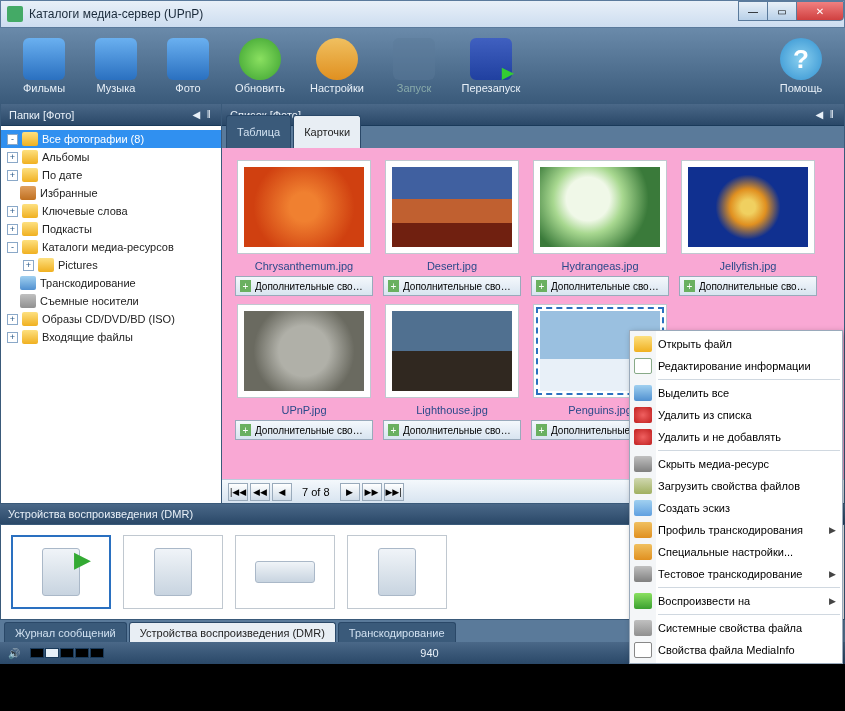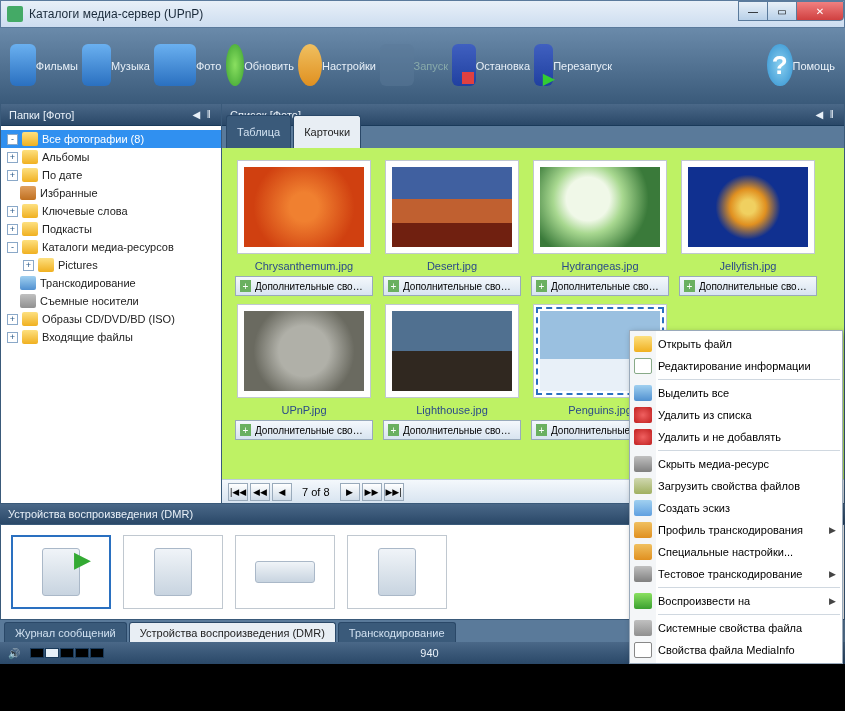--- a/index.html
+++ b/index.html
@@ -8,21 +8,21 @@
 
 .titlebar { height: 28px; background: linear-gradient(#e8f0f8,#cdddf0); display: flex; align-items: center; padding: 0 6px; border: 1px solid #5a7a9c; position: relative; }
 .titlebar .icon { width: 16px; height: 16px; background: #4a6; border-radius: 2px; margin-right: 6px; }
 .titlebar .title { font-size: 12px; color: #1a2a3a; }
 .titlebar .winbtns { position: absolute; right: 0; top: 0; display: flex; }
 .titlebar .winbtn { width: 30px; height: 20px; border: 1px solid #5a7a9c; background: linear-gradient(#e8f0f8,#b8d0e8); display: flex; align-items: center; justify-content: center; font-size: 10px; margin-left: -1px; }
 .titlebar .winbtn.close { width: 48px; background: linear-gradient(#f08080,#d04040); color: #fff; border-radius: 0 0 4px 0; }
 
 
 .toolbar { height: 76px; background: linear-gradient(#6a8aaa,#3a5a7a); display: flex; align-items: center; padding: 6px 10px; gap: 4px; }
-.toolitem { display: flex; flex-direction: row; align-items: center; width: 68px; cursor: pointer; padding: 4px 0; border-radius: 4px; }
+.toolitem { display: flex; flex-direction: column; align-items: center; width: 68px; cursor: pointer; padding: 4px 0; border-radius: 4px; justify-content: center; }
 .toolitem.wide { width: 78px; }
 .toolitem .ticon { width: 42px; height: 42px; border-radius: 6px; margin-bottom: 2px; position: relative; }
 .toolitem .tlabel { font-size: 11px; color: #e8f0f8; white-space: nowrap; }
 .toolitem.disabled .tlabel { color: #8aa; }
 .toolitem.disabled .ticon { opacity: .45; }
 .ticon.films { background: linear-gradient(#6ab0f0,#2a70c0); }
 .ticon.music { background: linear-gradient(#6ab0f0,#2a70c0); }
 .ticon.photo { background: linear-gradient(#6ab0f0,#2a70c0); }
 .ticon.refresh { background: radial-gradient(#8ae060,#3aa030); border-radius: 50%; }
 .ticon.settings { background: linear-gradient(#f0c060,#e09020); border-radius: 50%; }
@@ -57,21 +57,21 @@
 .fo-s { background: linear-gradient(#e0a060,#c07020); border-radius:50%; }
 .fo-d { background: linear-gradient(#c0c0c0,#909090); border-radius:50%; }
 .tree .indent { display:inline-block; }
 
 
 .tabbar { height: 22px; background: #5a7a9a; display: flex; align-items: flex-end; padding-left: 4px; gap: 2px; }
 .tab { height: 20px; padding: 16px 10px; font-size: 11px; background: #3a5a7a; color: #d0e0f0; border: 1px solid #2a4868; border-bottom: none; border-radius: 3px 3px 0 0; display: flex; align-items: center; cursor: pointer; }
 .tab.active { background: #e8eef4; color: #222; }
 
 
-.thumbwrap { flex:1; overflow:hidden; padding: 12px; display: flex; flex-wrap: wrap; gap: 8px; align-content: flex-start; background:#bef264;}
+.thumbwrap { flex:1; overflow:hidden; padding: 12px; display: flex; flex-wrap: wrap; gap: 8px; align-content: flex-start; background:#f9a8d4;}
 .card { width: 140px; display: flex; flex-direction: column; align-items: center; }
 .card.sel .thumbimg { outline: 2px dashed #2a70c0; outline-offset: 2px; }
 .thumbframe { background:#fff; border:1px solid #c0c8d0; padding:6px; }
 .thumbimg { width: 120px; height: 80px; }
 .thumbname { font-size: 11px; color: #2a4a8a; margin: 6px 0 4px; cursor: pointer; white-space:nowrap; overflow:hidden; text-overflow:ellipsis; max-width:130px; }
 .propbtn { width: 138px; height: 20px; background: linear-gradient(#f4f8fc,#d8e4f0); border: 1px solid #9ab; font-size: 10px; display: flex; align-items: center; padding: 0 4px; cursor: pointer; }
 .propbtn .plus { width:12px; height:12px; background:#6ab060; color:#fff; display:inline-flex; align-items:center; justify-content:center; margin-right:4px; font-size:10px; }
 .propbtn span.lbl { white-space:nowrap; overflow:hidden; text-overflow:ellipsis; }
 
 
@@ -163,24 +163,20 @@
     </div>
   <div class="toolitem wide">
       <div class="ticon settings"></div>
       <div class="tlabel">Настройки</div>
     </div>
   <div class="toolitem disabled">
       <div class="ticon launch"></div>
       <div class="tlabel">Запуск</div>
     </div>
   <div class="toolitem wide">
-      <div class="ticon stop"></div>
-      <div class="tlabel">Остановка</div>
-    </div>
-  <div class="toolitem wide">
       <div class="ticon restart"></div>
       <div class="tlabel">Перезапуск</div>
     </div>
   <div class="toolspacer"></div>
   <div class="toolitem">
       <div class="ticon help"></div>
       <div class="tlabel">Помощь</div>
     </div>
 </div>
 

